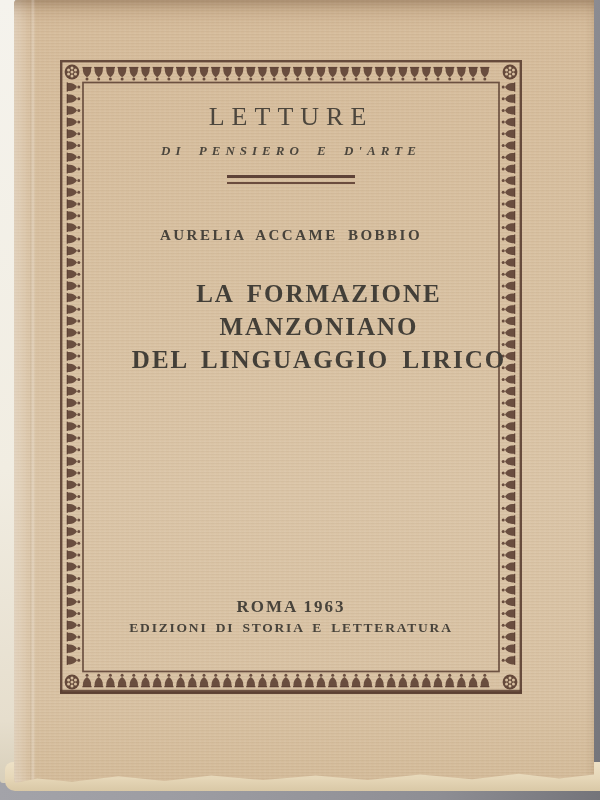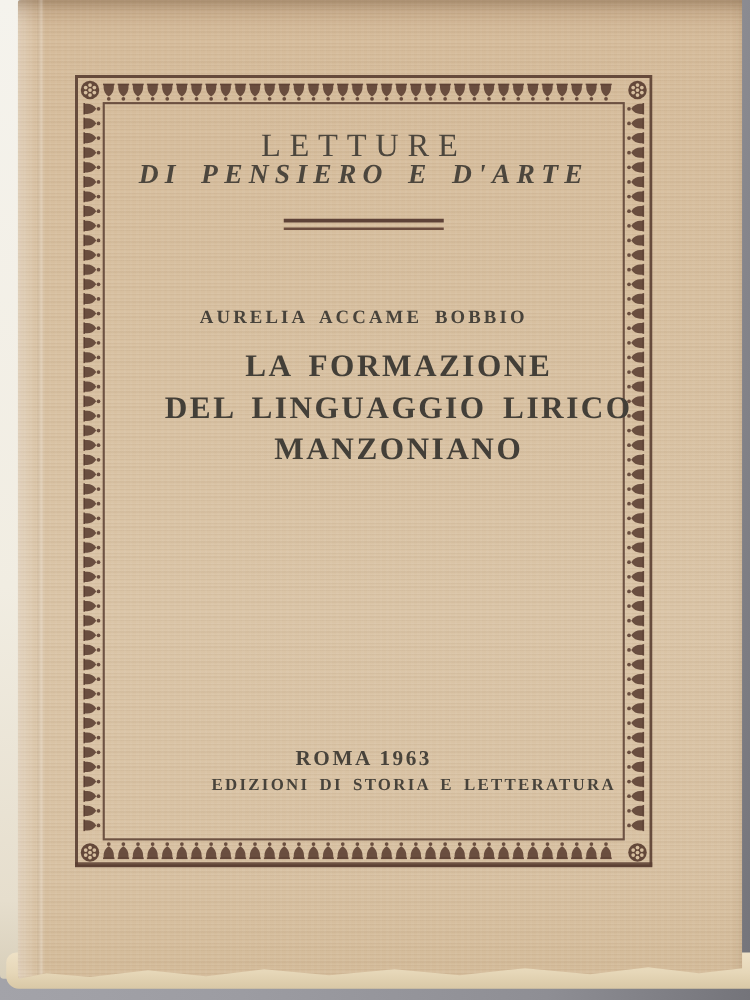--- a/index.html
+++ b/index.html
@@ -31,28 +31,28 @@
     clip-path:polygon(0 0,100% 0,100% 98.3%,94% 98.8%,87% 98.2%,79% 98.9%,70% 98.3%,61% 99%,52% 98.4%,43% 99%,34% 98.4%,26% 99.1%,18% 98.5%,10% 99.2%,4% 98.8%,0% 99.4%);
     border-radius:3px 0 0 10px;
   }
   .book::after{ 
     content:"";position:absolute;left:16px;top:0;width:5px;height:100%;
     background:linear-gradient(90deg,rgba(120,90,55,0.10),rgba(255,255,255,0.25) 60%,rgba(0,0,0,0));
   }
   .frame{position:absolute;left:46px;top:60px;}
   .txt{position:absolute;left:46px;width:462px;text-align:center;line-height:1;}
   .series-title{top:104px;font-size:26px;font-weight:400;letter-spacing:7px;color:#4c463d;}
-  .series-subtitle{top:128px;font-size:22px;font-style:italic;font-weight:700;letter-spacing:5px;word-spacing:5px;color:#4c463d;}
+  .series-subtitle{top:144px;font-size:13px;font-style:italic;font-weight:700;letter-spacing:5px;word-spacing:5px;color:#4c463d;}
   .rule{position:absolute;left:46px;top:175px;width:462px;display:flex;flex-direction:column;align-items:center;}
   .rule .r1{width:128px;height:3px;background:#5e4237;}
   .rule .r2{width:128px;height:2px;background:#6b4c3e;margin-top:4px;}
-  .author{top:228px;font-size:15px;font-weight:700;letter-spacing:2.5px;word-spacing:4px;color:#48433b;margin-top:19px;}
+  .author{top:228px;font-size:15px;font-weight:700;letter-spacing:2.5px;word-spacing:4px;color:#48433b;}
   .title-block{top:277px;font-size:25px;font-weight:700;letter-spacing:2px;word-spacing:5px;line-height:33px;color:#433f38;padding-left:28px;}
   .place-year{top:598px;font-size:17px;font-weight:700;letter-spacing:2px;color:#48433b;}
-  .publisher{top:621px;font-size:13.5px;font-weight:700;letter-spacing:1.8px;word-spacing:3px;color:#48433b;margin-left:40px;}
+  .publisher{top:621px;font-size:13.5px;font-weight:700;letter-spacing:1.8px;word-spacing:3px;color:#48433b;}
 </style>
 </head>
 <body>
 
 <div class="backdrop-left"></div>
 <div class="page-edges"></div>
 
 <div class="book">
 
   <svg class="frame" width="462" height="634" viewBox="0 0 462 634" aria-hidden="true">
@@ -264,20 +264,20 @@
 
   <div class="rule">
     <div class="r1"></div>
     <div class="r2"></div>
   </div>
 
   <div class="txt author">AURELIA ACCAME BOBBIO</div>
 
   <div class="txt title-block">
     <div>LA FORMAZIONE</div>
+    <div>MANZONIANO</div>
     <div>DEL LINGUAGGIO LIRICO</div>
-    <div>MANZONIANO</div>
   </div>
 
   <div class="txt place-year">ROMA 1963</div>
 
   <div class="txt publisher">EDIZIONI DI STORIA E LETTERATURA</div>
 </div>
 
 </body></html>

